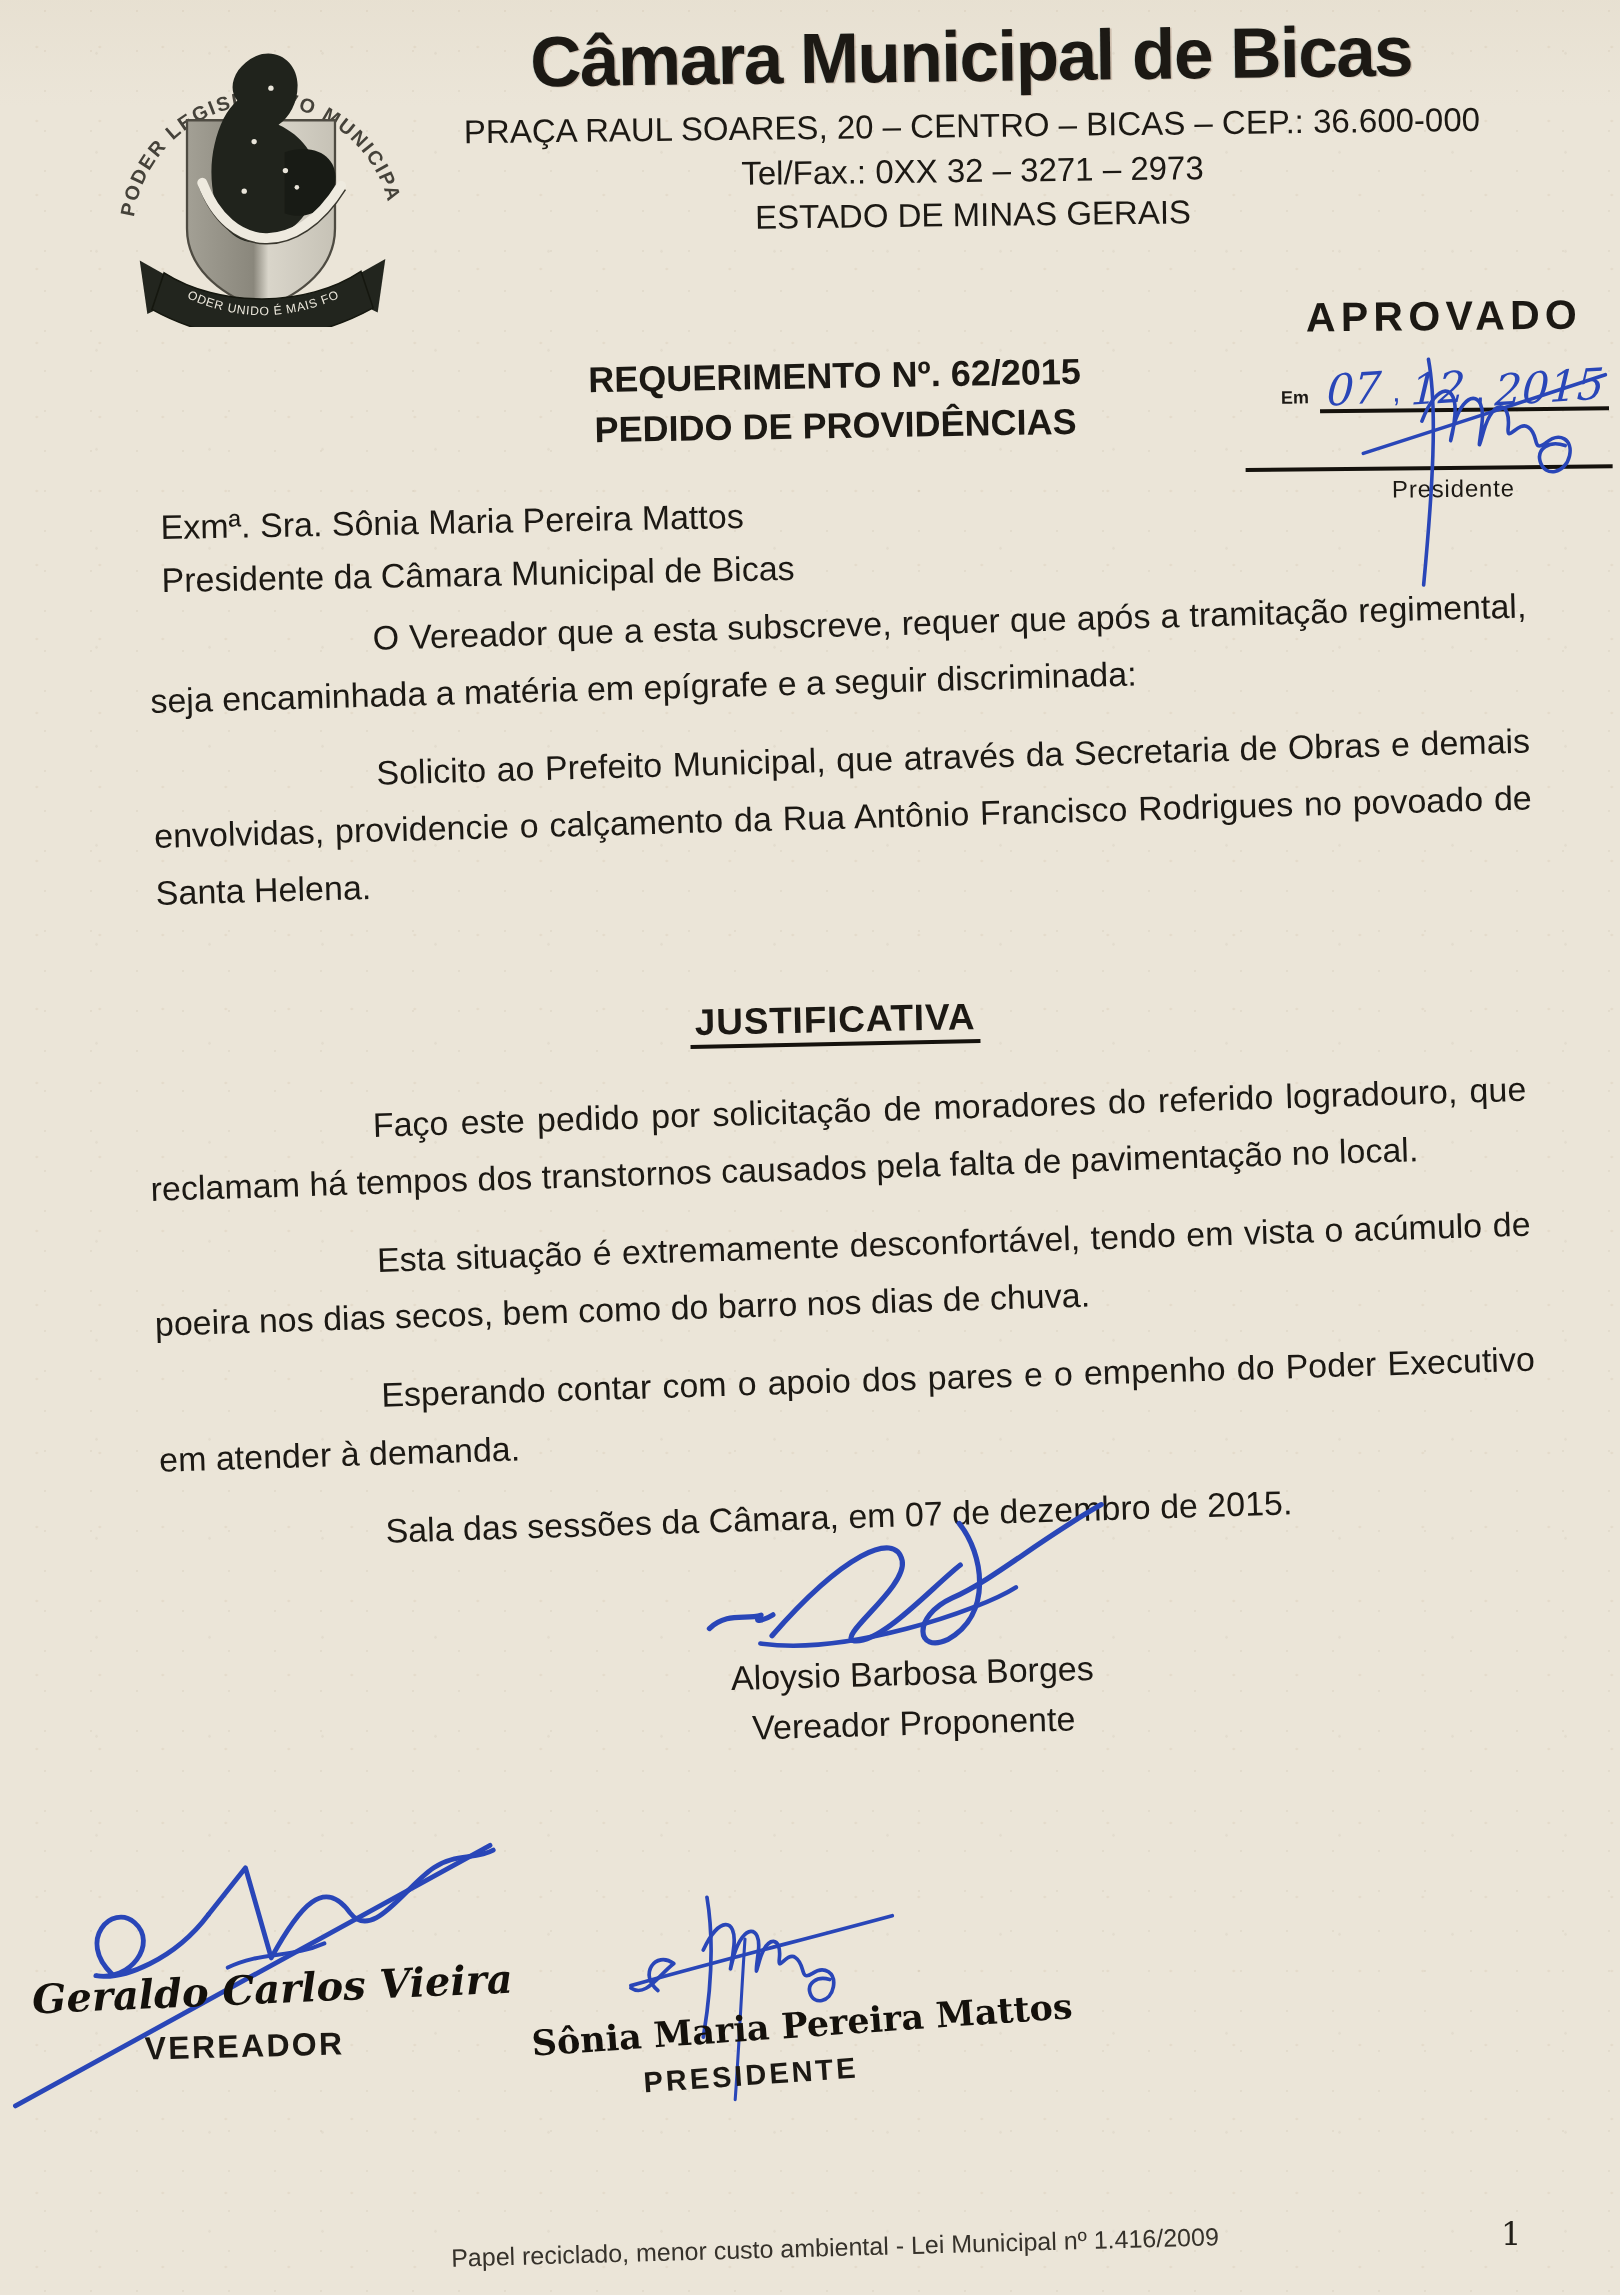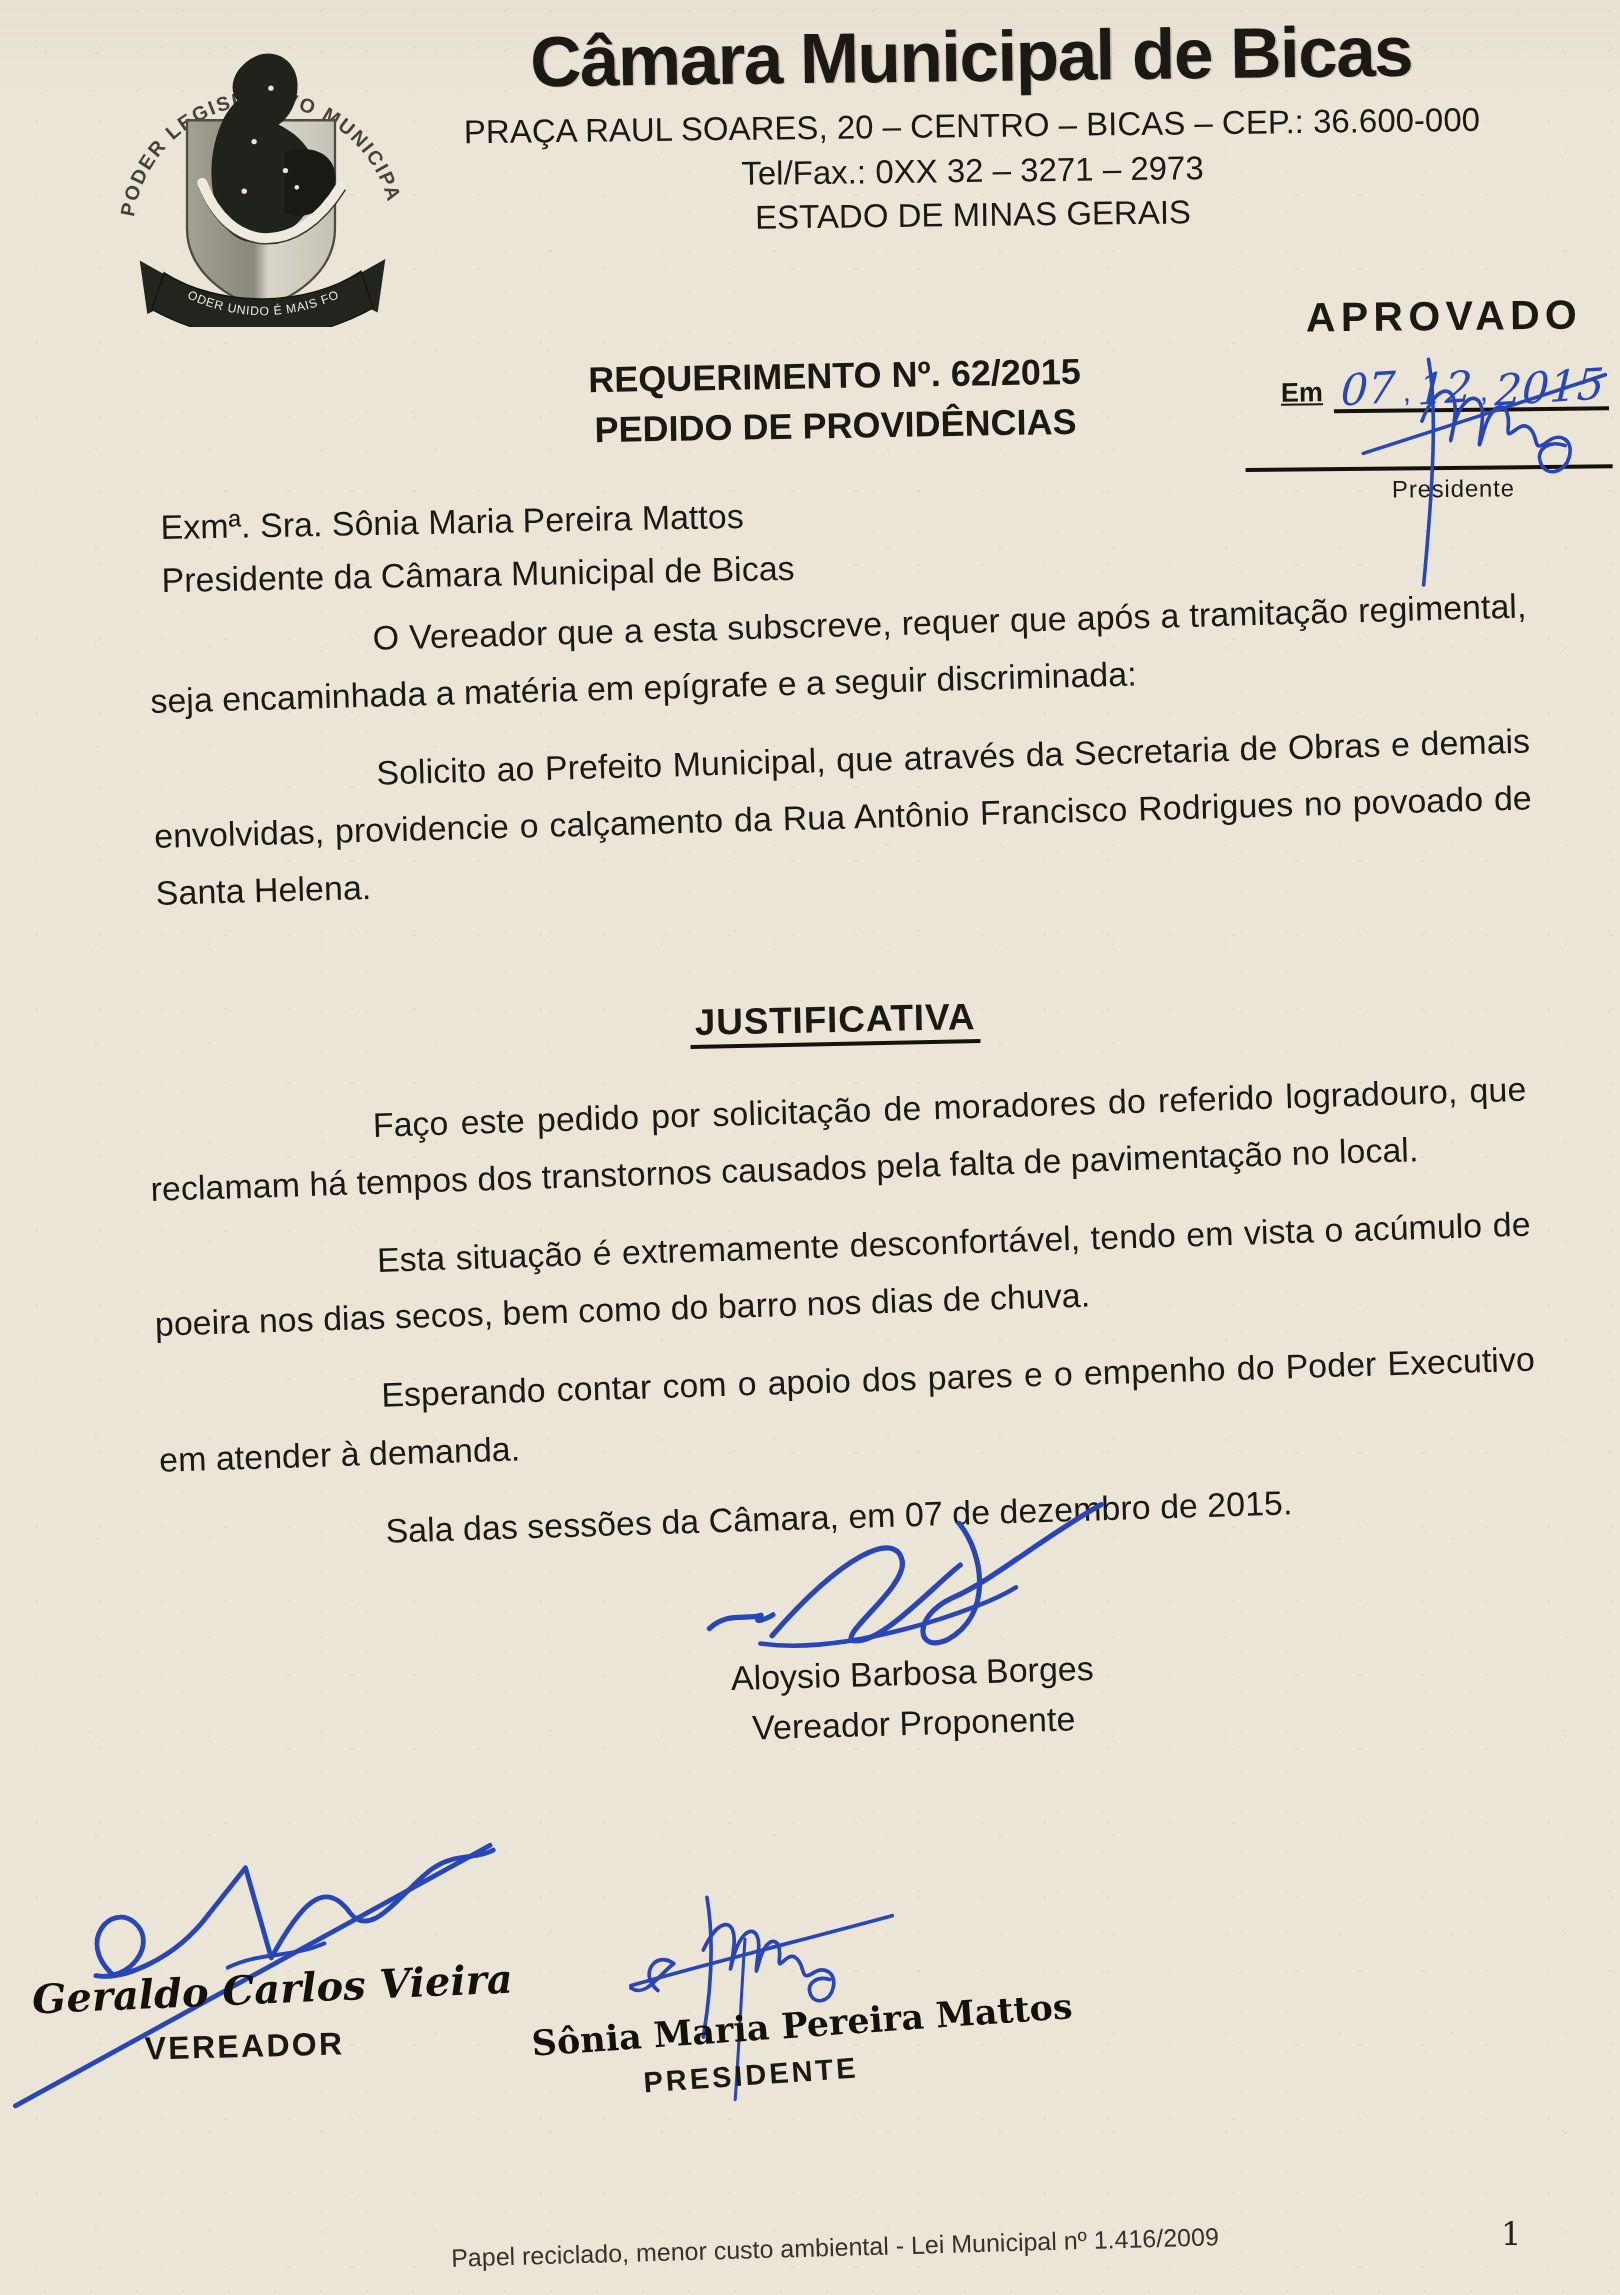--- a/index.html
+++ b/index.html
@@ -24,21 +24,21 @@
   .header-text{position:absolute;left:414px;top:20px;width:1116px;text-align:center;transform:rotate(-0.7deg);}
   .org-name{font-size:71px;font-weight:bold;letter-spacing:-1.5px;margin:0;line-height:1.05;
     text-shadow:1.5px 0.8px 0 rgba(90,30,0,.18), -0.8px 0 0 rgba(0,120,150,.15);}
   .org-address{font-size:33px;margin-top:12px;}
   .org-phone{font-size:33px;margin-top:7.6px;}
   .org-state{font-size:33px;margin-top:6px;}
   
   .stamp{position:absolute;left:1281px;top:293px;width:328px;height:228px;transform:rotate(-0.6deg);}
   .stamp-title{font-size:41px;font-weight:bold;letter-spacing:5.3px;text-align:center;white-space:nowrap;}
   .stamp-date-row{position:absolute;top:76px;left:0;right:0;display:flex;align-items:flex-end;}
-  .stamp-date-label{font-size:27px;font-weight:bold;padding-bottom:4.6px;text-decoration:underline;}
+  .stamp-date-label{font-size:18px;font-weight:bold;padding-bottom:4.6px;}
   .stamp-date-line{flex:1;margin-left:10.6px;border-bottom:4.6px solid #15120d;display:flex;justify-content:space-between;padding:0 4.6px 0 7.6px;}
   .handwriting{font-family:"DejaVu Serif", serif;font-style:italic;color:#2946b8;}
   .stamp-date-line .handwriting{font-size:43px;line-height:.9;transform:rotate(-3deg) skewX(-6deg);}
   .stamp-sep{color:#2946b8;font-size:30px;align-self:flex-end;}
   .stamp-sig-line{position:absolute;top:173px;left:-36px;right:-3px;border-top:4.6px solid #15120d;}
   .stamp-president{position:absolute;top:182px;left:0;right:-15px;text-align:center;font-size:24px;letter-spacing:0.8px;}
   .stamp-sig-svg{position:absolute;top:52px;left:56px;width:273px;height:251px;overflow:visible;pointer-events:none;}
   
   .doc-title{position:absolute;left:152px;top:351px;width:1366px;text-align:center;
     font-size:36px;font-weight:bold;line-height:1.38;transform:rotate(-1deg);}

